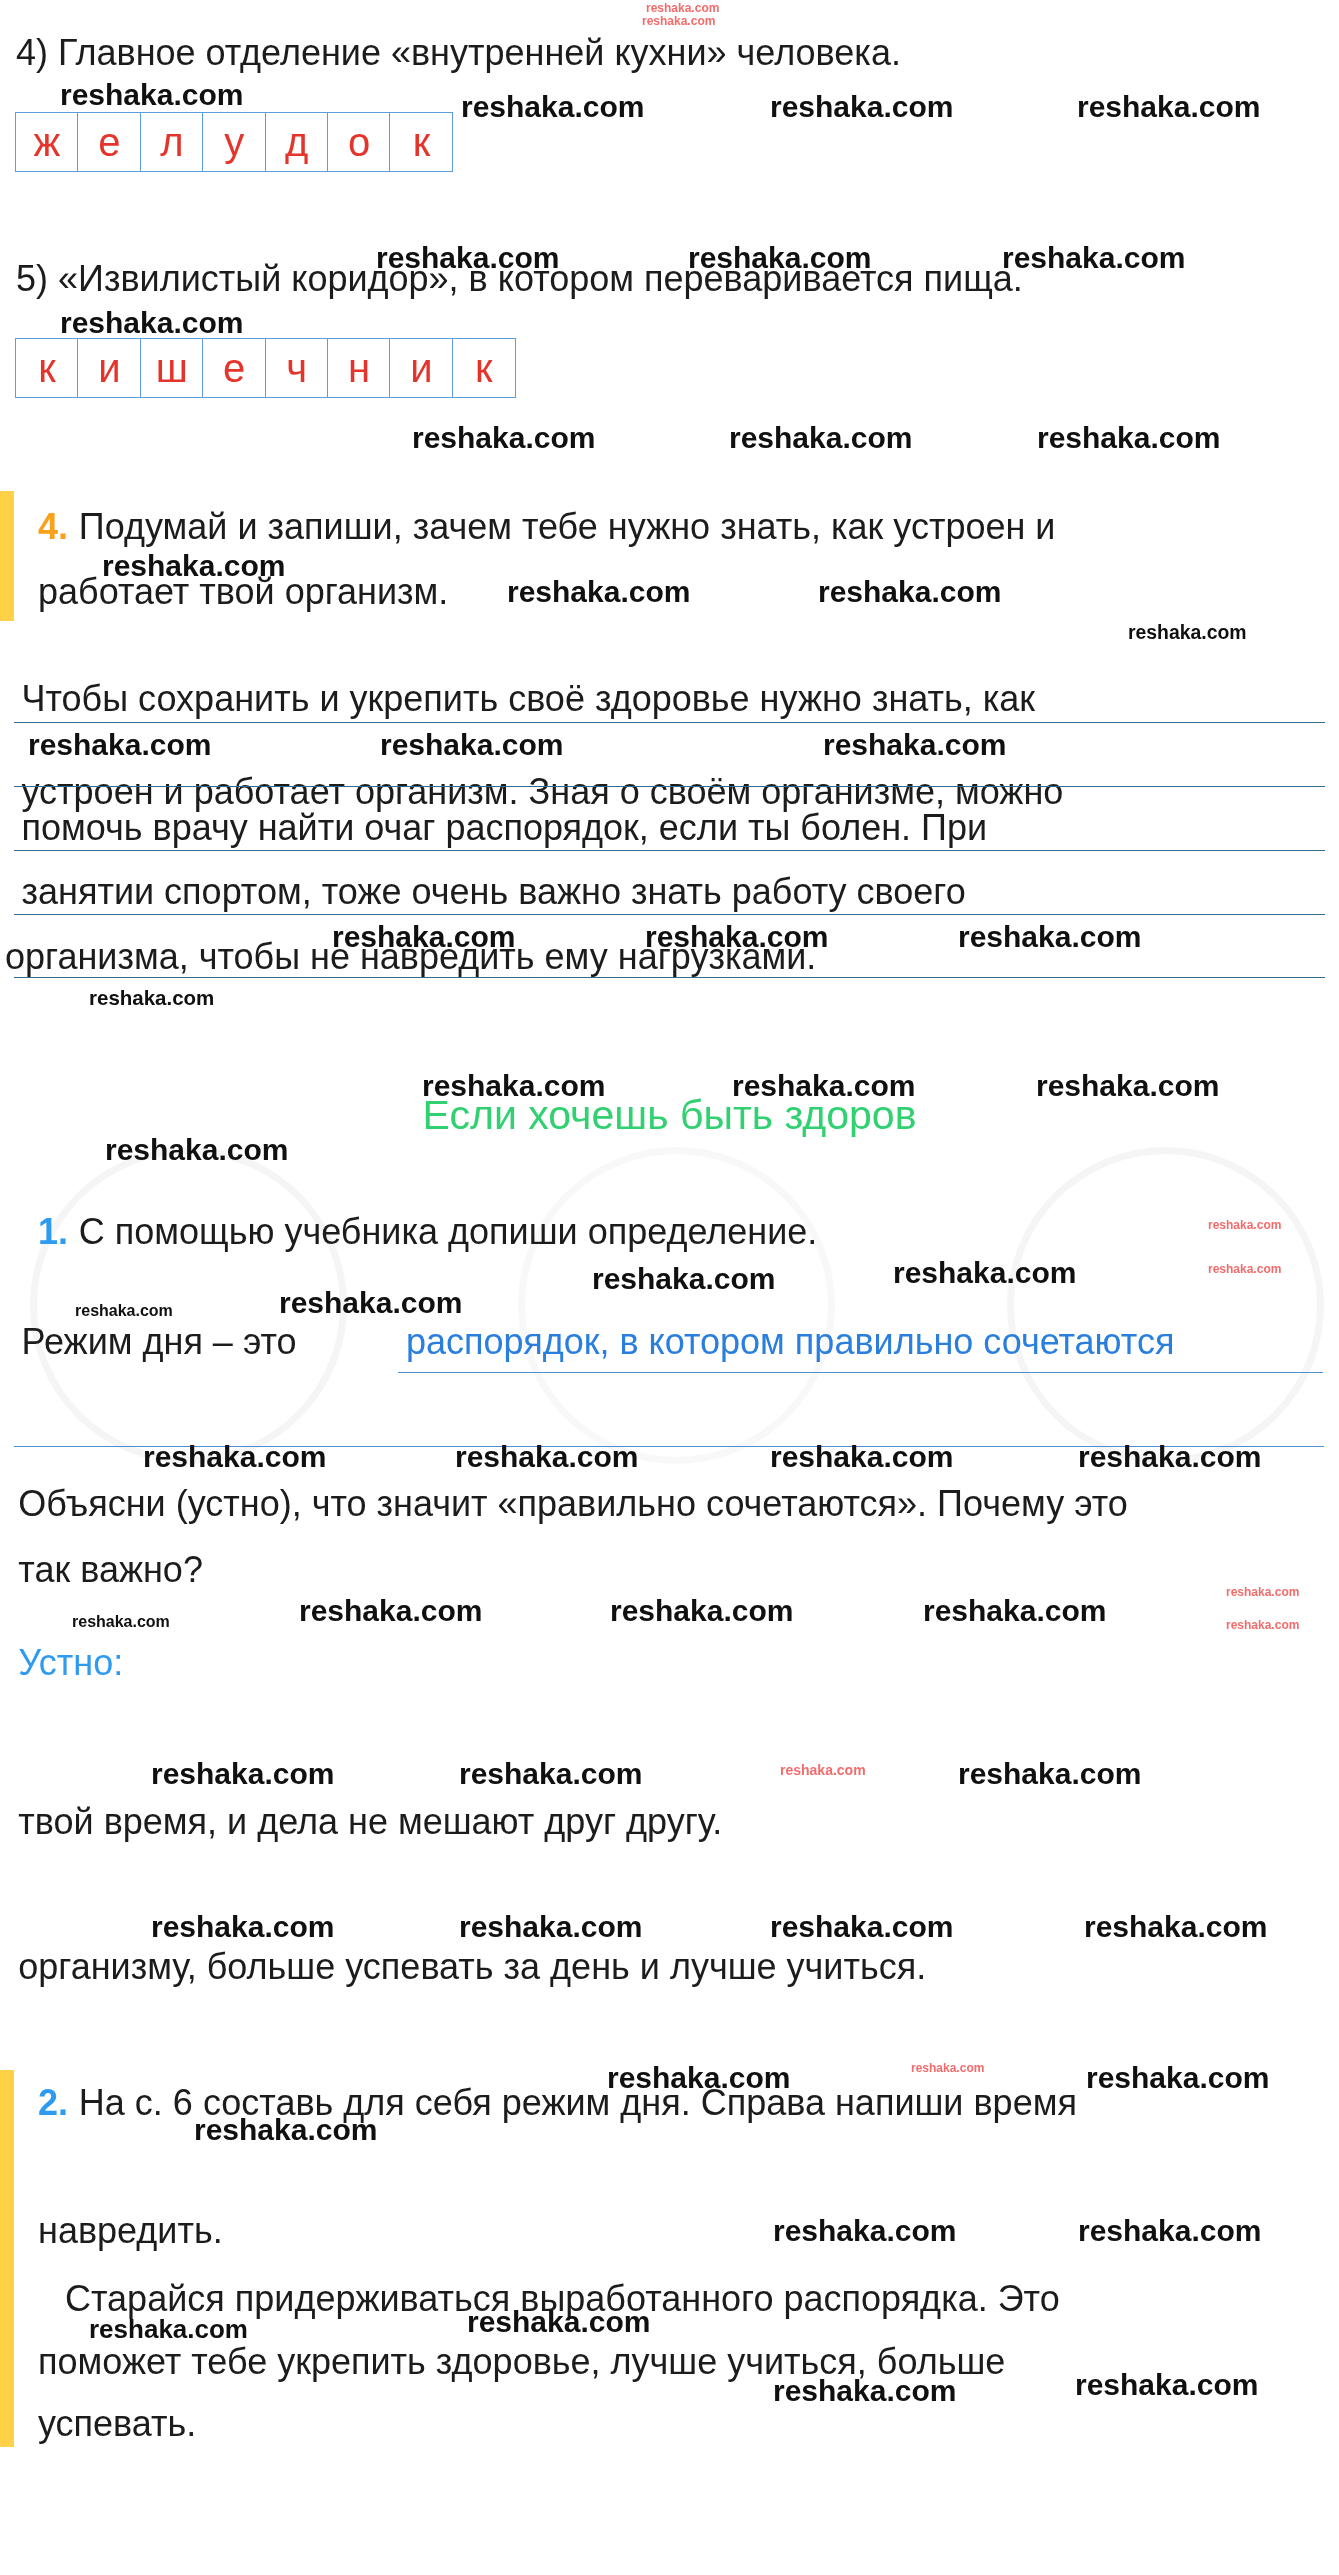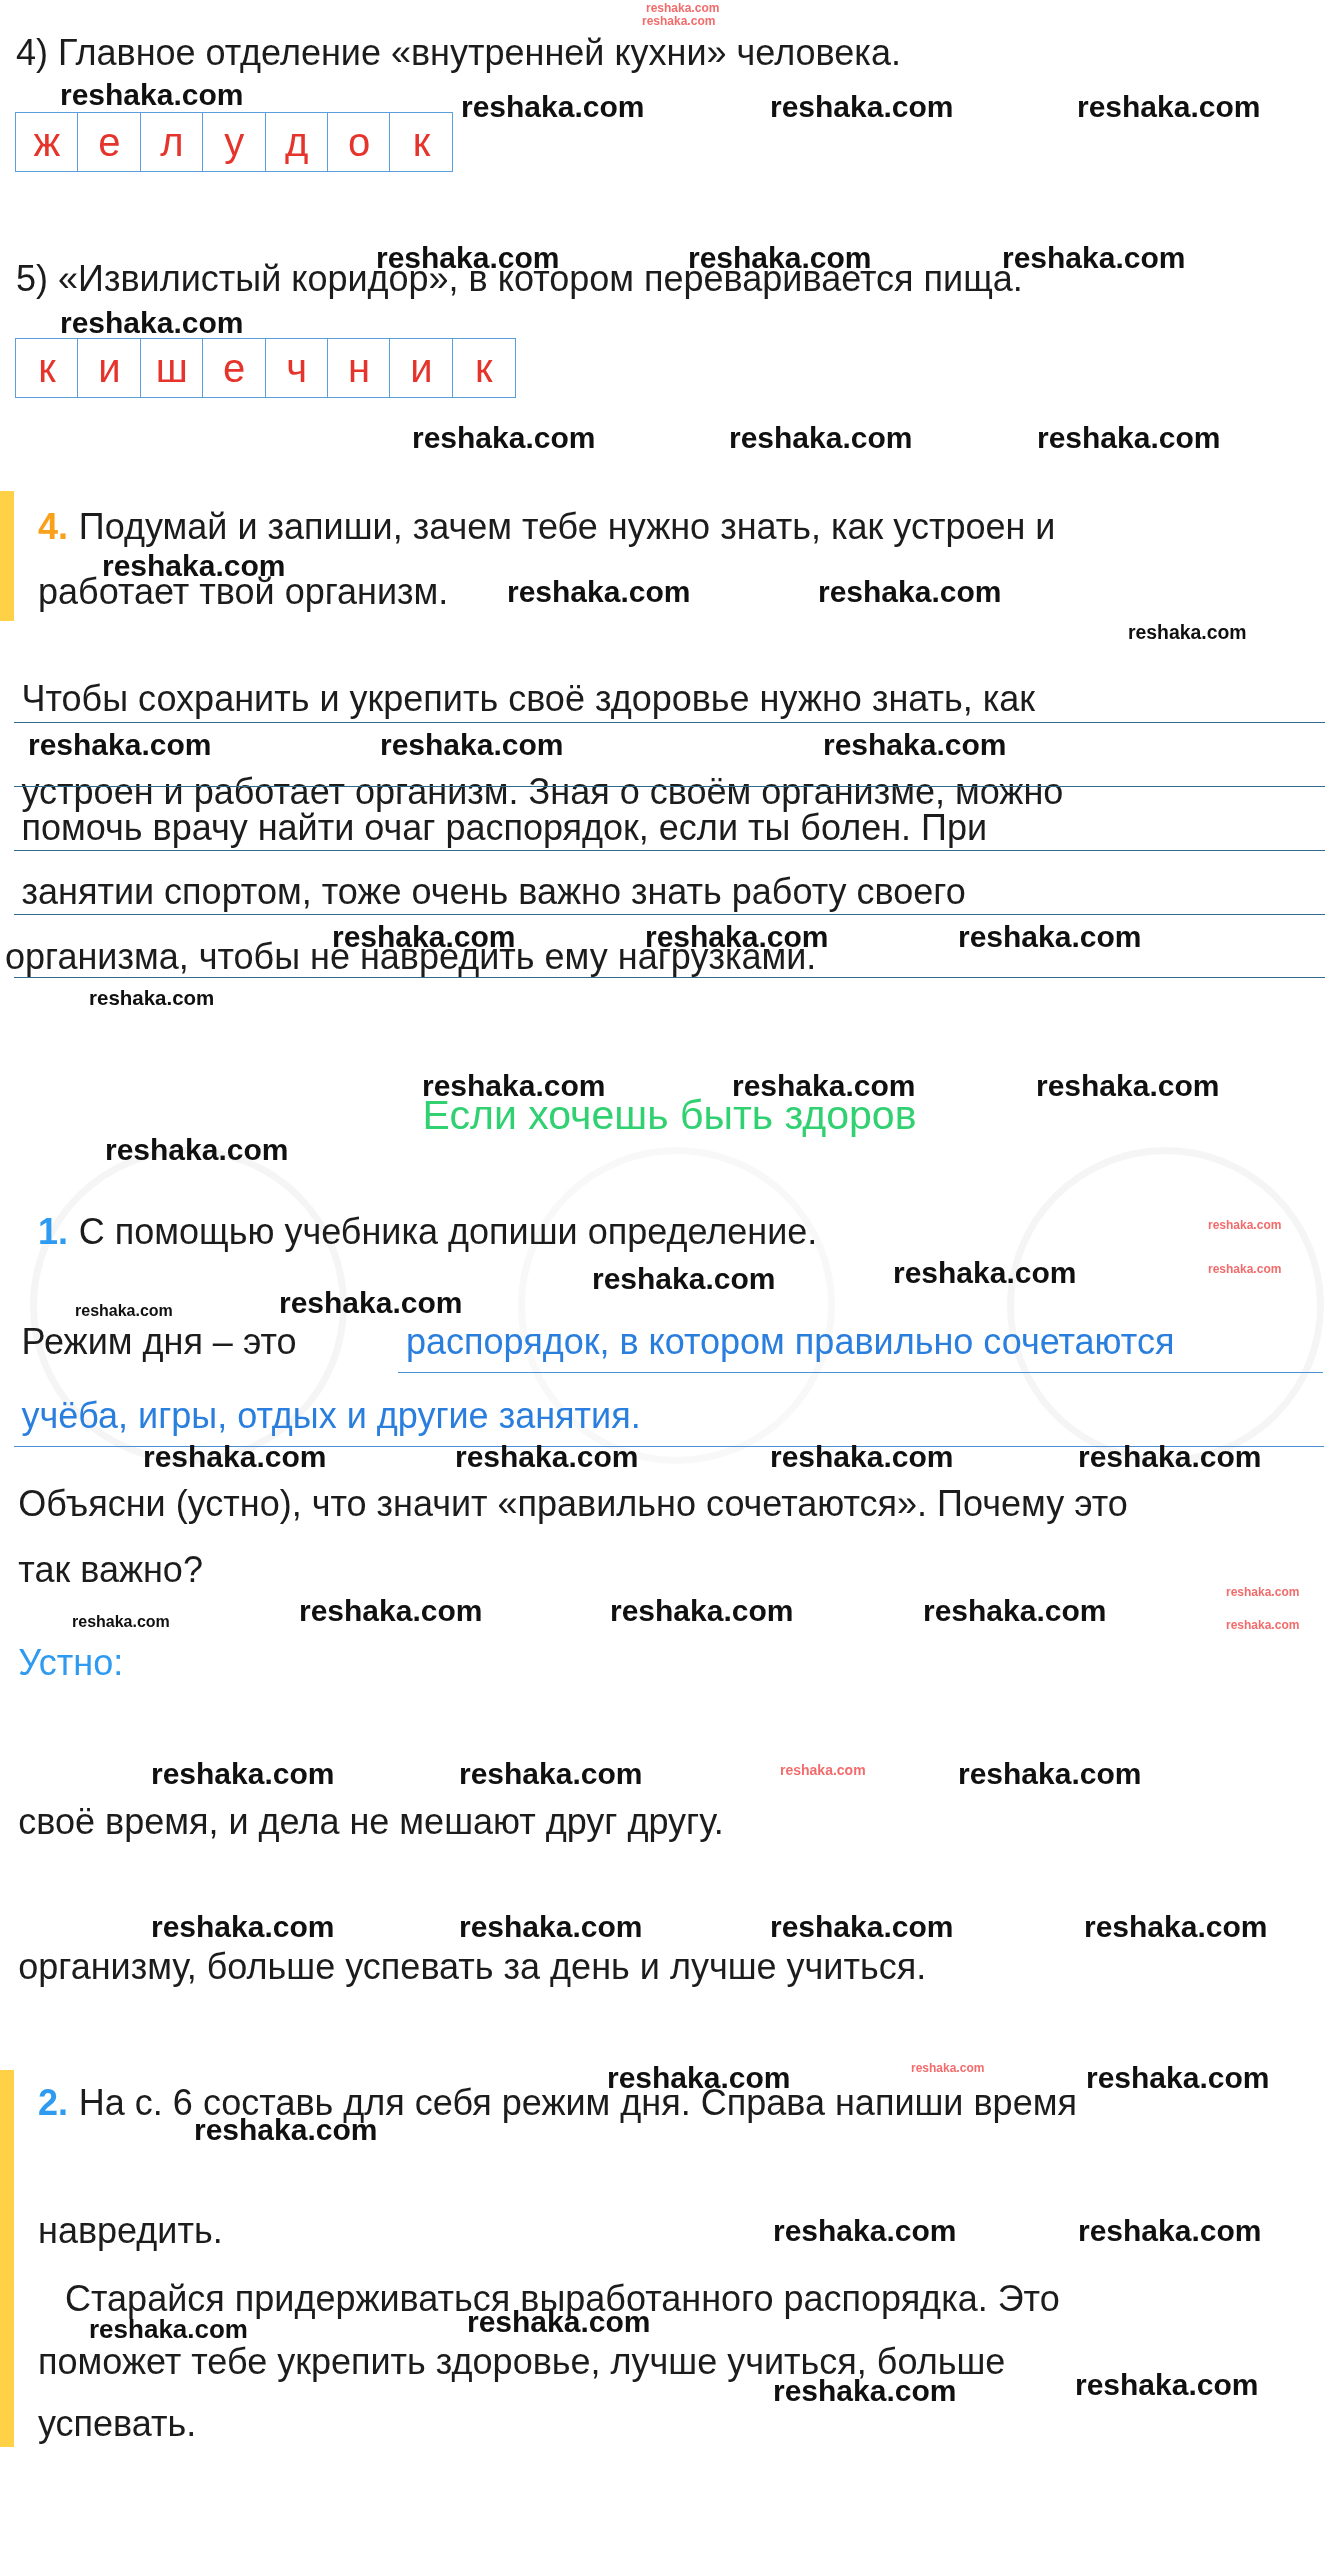--- a/index.html
+++ b/index.html
@@ -96,29 +96,28 @@
 
   <div class="green-title" style="top:1092px">Если хочешь быть здоров</div>
 
   <div class="abs line" style="left:38px;top:1210px">
     <span class="num blue">1.</span><span>С помощью учебника допиши определение.</span>
   </div>
 
   <div class="abs line" style="left:21.5px;top:1320px">Режим дня – это</div>
   <div class="abs line blue-ans" style="left:406px;top:1320px">распорядок, в котором правильно сочетаются</div>
   <div class="blue-rule" style="left:398px;top:1372px;width:925px"></div>
-  <div class="abs line blue-ans" style="left:21.5px;top:1394px">учёба, игры, отдых и другие занятия.</div>
   <div class="blue-rule" style="left:13.5px;top:1446px;width:1310px"></div>
 
   <div class="abs line" style="left:18.3px;top:1482px">Объясни (устно), что значит «правильно сочетаются». Почему это</div>
   <div class="abs line" style="left:18.3px;top:1548px">так важно?</div>
 
   <div class="abs line oral-label" style="left:18.3px;top:1641px">Устно:</div>
 
-  <div class="abs line" style="left:18.3px;top:1800px">своё время, и дела не мешают друг другу.</div>
+  <div class="abs line" style="left:18.3px;top:1800px">твой время, и дела не мешают друг другу.</div>
 
   <div class="abs line" style="left:18.3px;top:1945px">организму, больше успевать за день и лучше учиться.</div>
 
   <div class="task-bar" style="top:2070px;height:377px"></div>
   <div class="abs line" style="left:38px;top:2081px">
     <span class="num blue">2.</span><span>На с. 6 составь для себя режим дня. Справа напиши время</span>
   </div>
   <div class="abs line" style="left:38px;top:2209px">навредить.</div>
 
   <div class="abs line" style="left:65px;top:2277px">Старайся придерживаться выработанного распорядка. Это</div>

